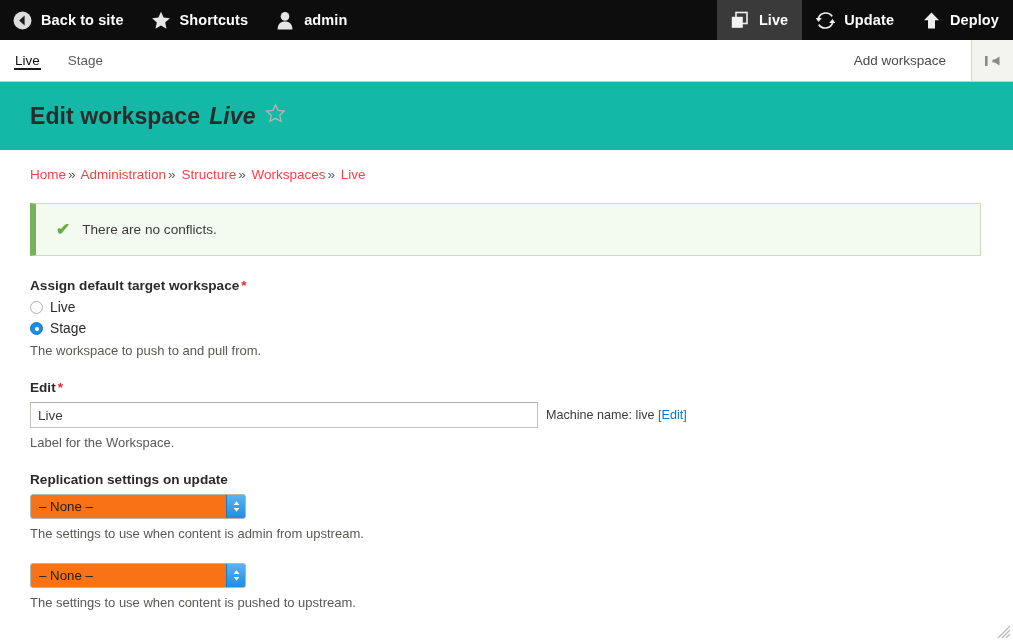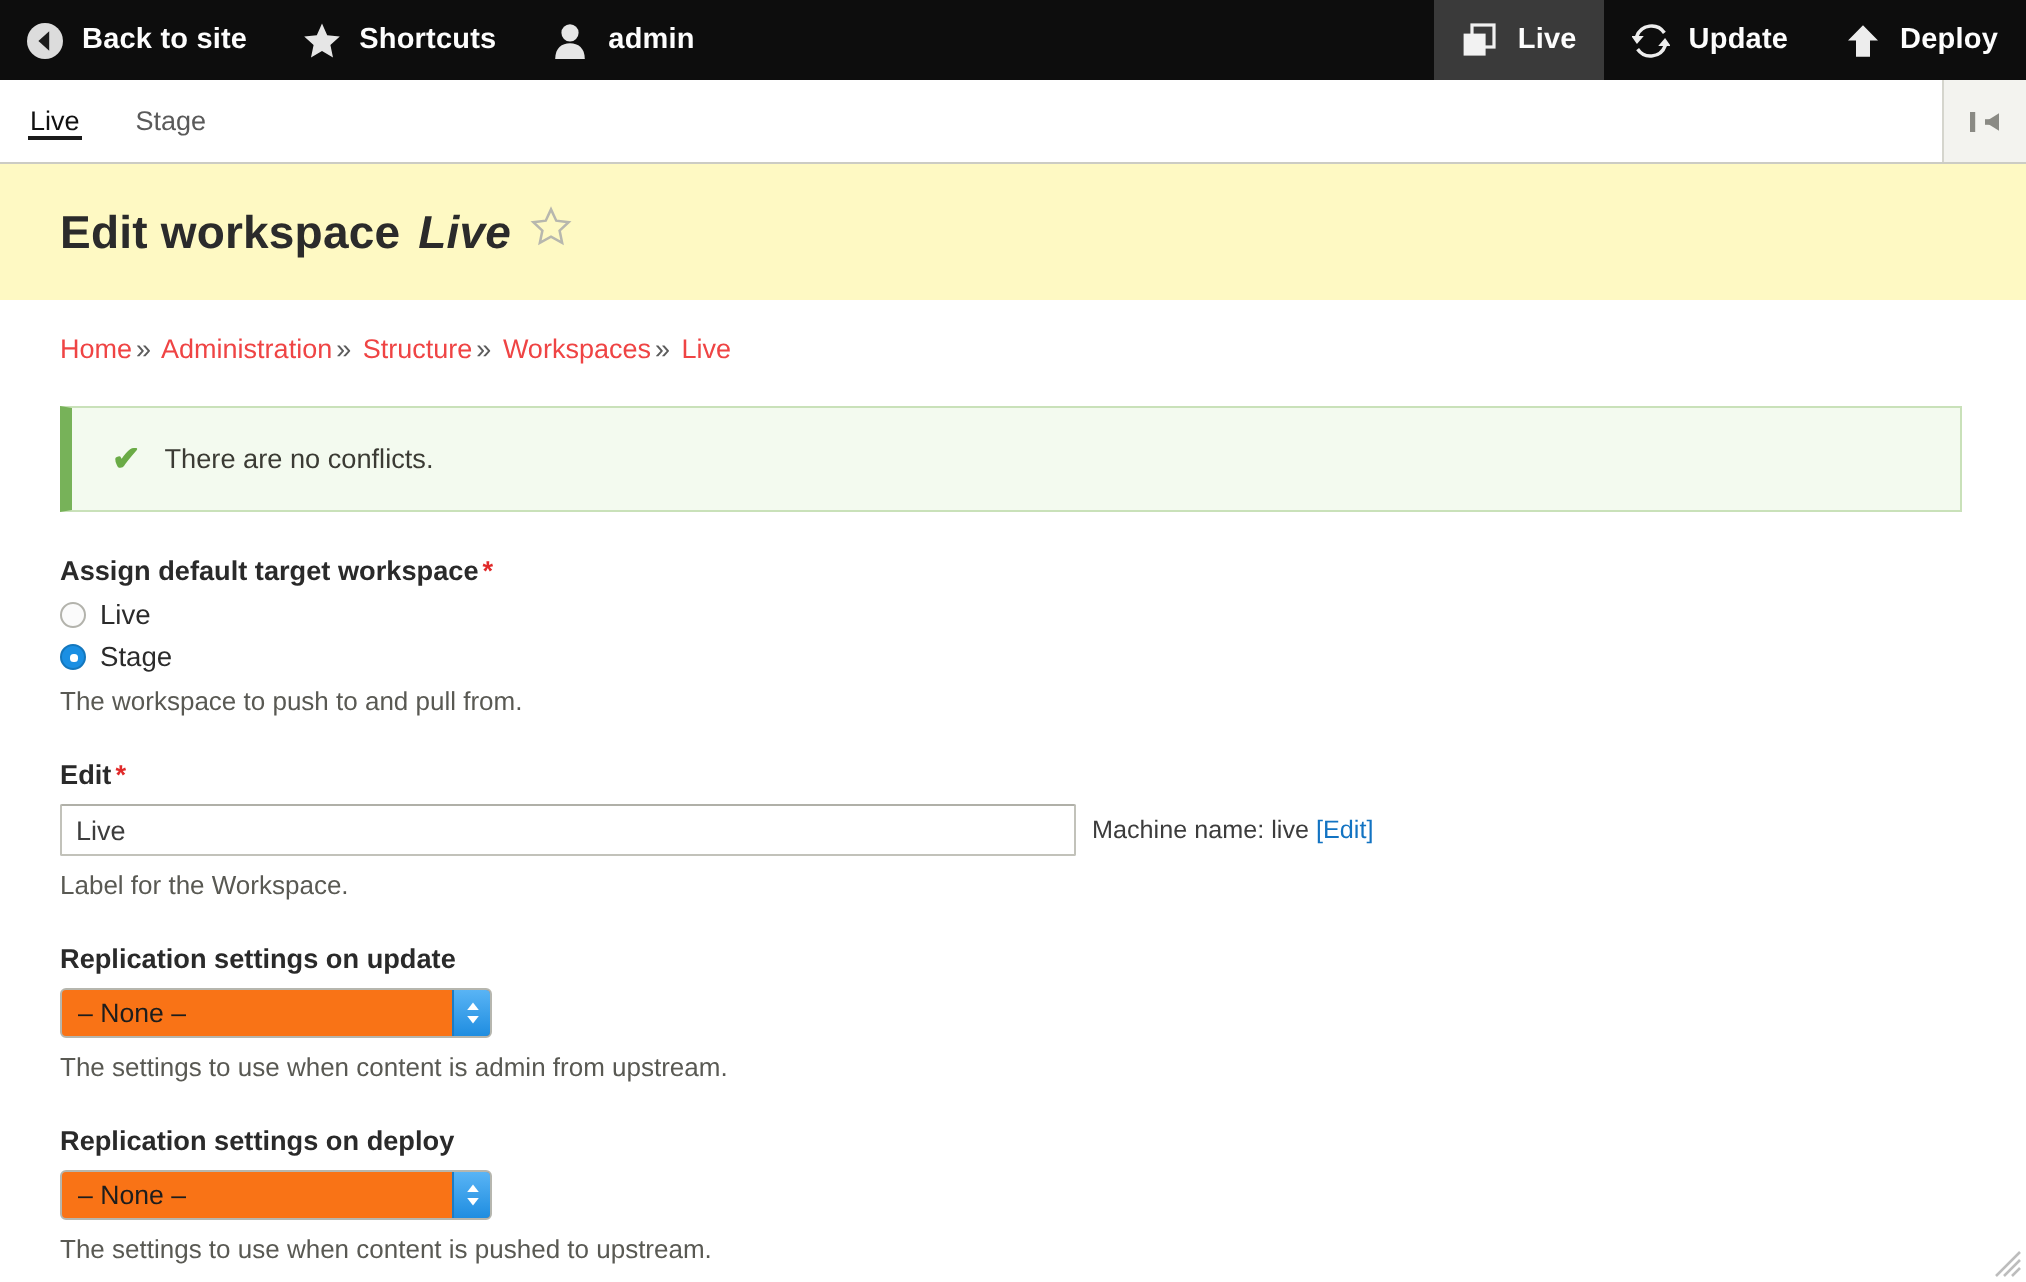--- a/index.html
+++ b/index.html
@@ -76,21 +76,21 @@
   .collapse-btn {
     width: 42px;
     border-left: 1px solid #d5d5cd;
     background: #f3f3ef;
     display: flex; align-items: center; justify-content: center;
   }
 
   
   .pagehead {
     height: 68px;
-    background: #fef9c3;
+    background: #14b8a6;
     display: flex;
     align-items: center;
     padding: 0 30px;
   }
   .page-title {
     font-size: 23px;
     font-weight: bold;
     color: #2b2b2b;
     display: flex;
     align-items: center;
@@ -279,20 +279,21 @@
     <span>Deploy</span>
   </div>
 </div>
 
 <div class="subbar">
   <div class="subtabs">
     <span class="subtab active">Live</span>
     <span class="subtab">Stage</span>
   </div>
   <div class="sub-right">
+    <span class="addws">Add workspace</span>
     <span class="collapse-btn">
       <svg width="19" height="14" viewBox="0 0 19 14">
         <rect x="2" y="2" width="2.6" height="10" fill="#8a8a84"></rect>
         <path d="M16.5 2.6 L16.5 11.4 L9.5 7 Z" fill="#8a8a84"></path>
         <rect x="9.5" y="5.6" width="6" height="2.8" fill="#8a8a84"></rect>
       </svg>
     </span>
   </div>
 </div>
 
@@ -360,21 +361,20 @@
         <svg width="11" height="15" viewBox="0 0 11 15">
           <path d="M5.5 2.2 L8.4 6.0 L2.6 6.0 Z" fill="#ffffff"></path>
           <path d="M5.5 12.8 L2.6 9.0 L8.4 9.0 Z" fill="#ffffff"></path>
         </svg>
       </span>
     </div>
     <div class="desc">The settings to use when content is admin from upstream.</div>
   </div>
 
   <div class="field">
-    <div class="flabel">Replication settings on deploy</div>
     <div class="sel-wrap">
       <span class="sel-val">– None –</span>
       <span class="sel-btn">
         <svg width="11" height="15" viewBox="0 0 11 15">
           <path d="M5.5 2.2 L8.4 6.0 L2.6 6.0 Z" fill="#ffffff"></path>
           <path d="M5.5 12.8 L2.6 9.0 L8.4 9.0 Z" fill="#ffffff"></path>
         </svg>
       </span>
     </div>
     <div class="desc">The settings to use when content is pushed to upstream.</div>

